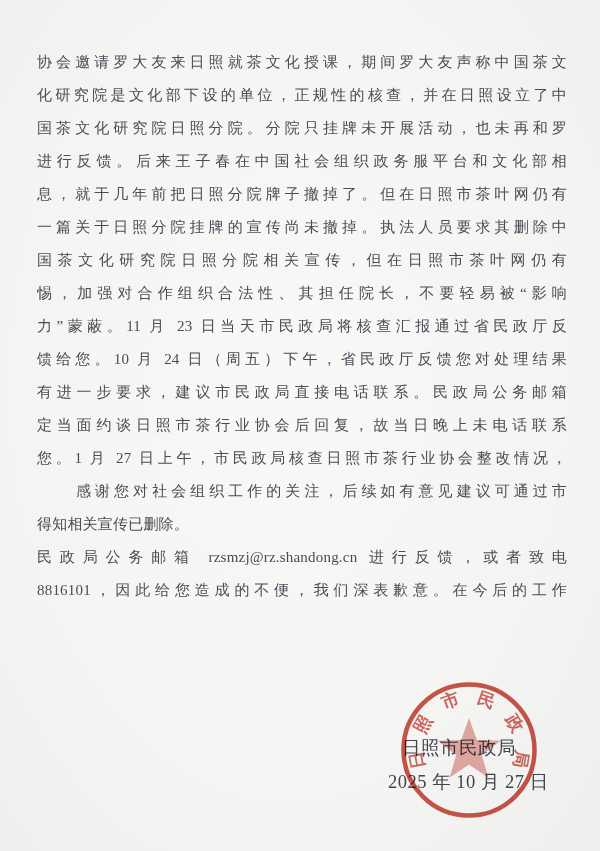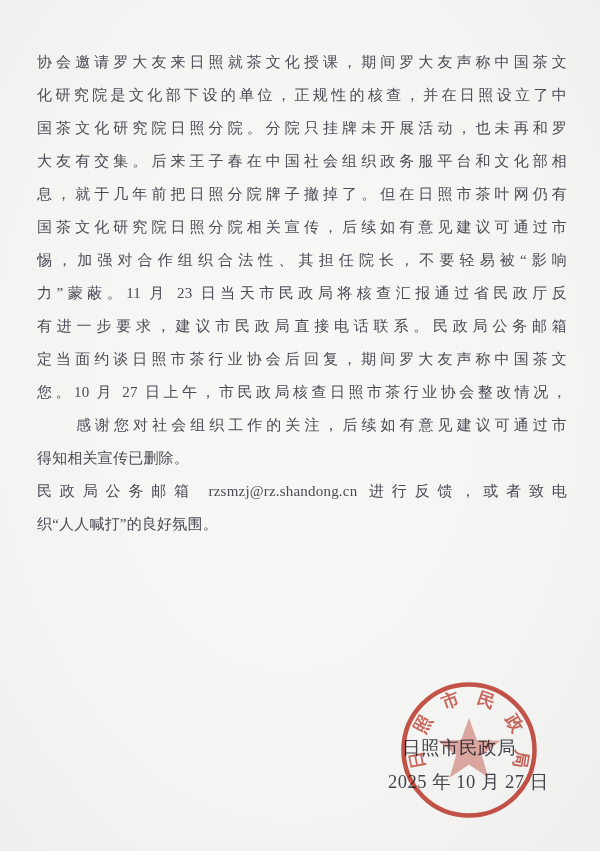--- a/index.html
+++ b/index.html
@@ -48,32 +48,34 @@
 </style>
 </head>
 <body style="background: rgb(245, 245, 243);">
 
 <div class="paper">
 
   <div class="body-text" style="color: rgb(74, 75, 85);">
       <div class="line just">协会邀请罗大友来日照就茶文化授课，期间罗大友声称中国茶文</div>
       <div class="line just">化研究院是文化部下设的单位，正规性的核查，并在日照设立了中</div>
       <div class="line just">国茶文化研究院日照分院。分院只挂牌未开展活动，也未再和罗</div>
-      <div class="line just">大友有交集。后来王子春在中国社会组织政务服平台和文化部相</div>
+      <div class="line just">进行反馈。后来王子春在中国社会组织政务服平台和文化部相</div>
       <div class="line just">息，就于几年前把日照分院牌子撤掉了。但在日照市茶叶网仍有</div>
-      <div class="line just">国茶文化研究院日照分院相关宣传，后续如有意见建议可通过市</div>
+      <div class="line just">一篇关于日照分院挂牌的宣传尚未撤掉。执法人员要求其删除中</div>
+      <div class="line just">国茶文化研究院日照分院相关宣传，但在日照市茶叶网仍有</div>
       <div class="line just">惕，加强对合作组织合法性、其担任院长，不要轻易被“影响</div>
       <div class="line just">力”蒙蔽。11 月 23 日当天市民政局将核查汇报通过省民政厅反</div>
+      <div class="line just">馈给您。10 月 24 日（周五）下午，省民政厅反馈您对处理结果</div>
       <div class="line just">有进一步要求，建议市民政局直接电话联系。民政局公务邮箱</div>
-      <div class="line just">定当面约谈日照市茶行业协会后回复，期间罗大友声称中国茶文</div>
-      <div class="line just">您。10 月 27 日上午，市民政局核查日照市茶行业协会整改情况，</div>
+      <div class="line just">定当面约谈日照市茶行业协会后回复，故当日晚上未电话联系</div>
+      <div class="line just">您。1 月 27 日上午，市民政局核查日照市茶行业协会整改情况，</div>
       <div class="line just ind">感谢您对社会组织工作的关注，后续如有意见建议可通过市</div>
       <div class="line">得知相关宣传已删除。</div>
       <div class="line just">民政局公务邮箱 rzsmzj@rz.shandong.cn 进行反馈，或者致电</div>
-      <div class="line">织“人人喊打”的良好氛围。</div>
+      <div class="line just">8816101，因此给您造成的不便，我们深表歉意。在今后的工作</div>
     </div>
 
   <div class="signature">日照市民政局</div>
 
   <div class="date">2025 年 10 月 27 日</div>
 
   <svg class="seal" viewBox="0 0 150 150" xmlns="http://www.w3.org/2000/svg">
     <circle cx="75" cy="75" r="65.5" fill="none" stroke-width="4.5" stroke="#c8493d"></circle>
     <polygon points="75,43 82.9,65.1 106.4,65.8 87.8,80.2 94.4,102.7 75,89.5 55.6,102.7 62.2,80.2 43.6,65.8 67.1,65.1" fill="rgba(201,72,60,0.48)"></polygon>
     <path id="sealArc" d="M 33 96 A 47 47 0 1 1 117 96" fill="none"></path>

